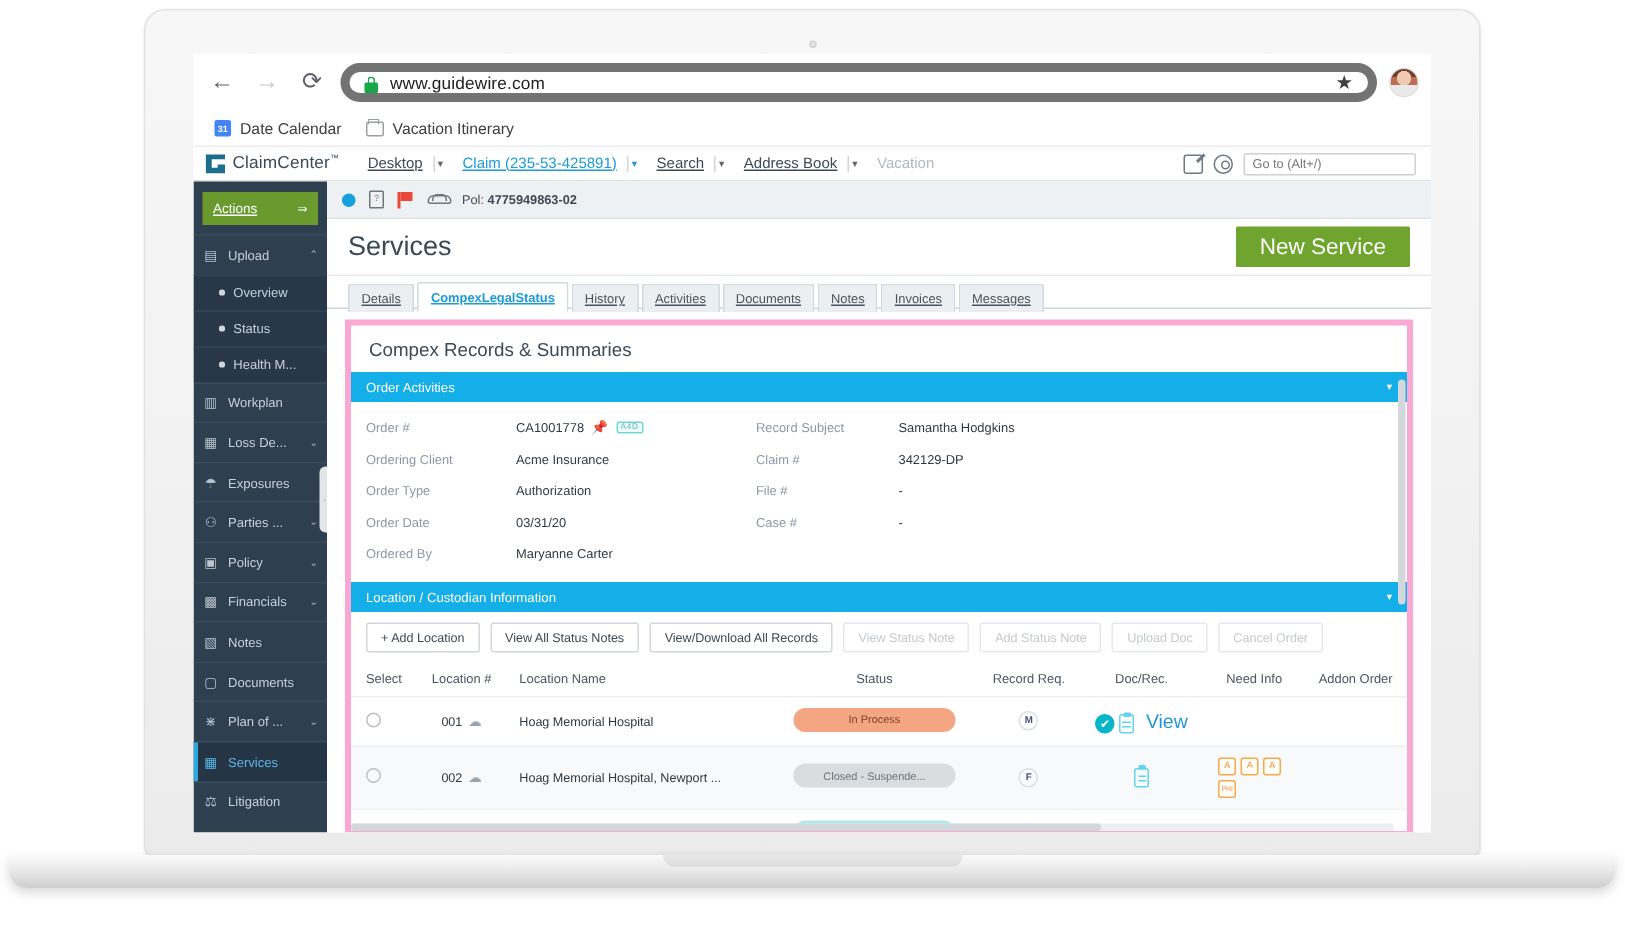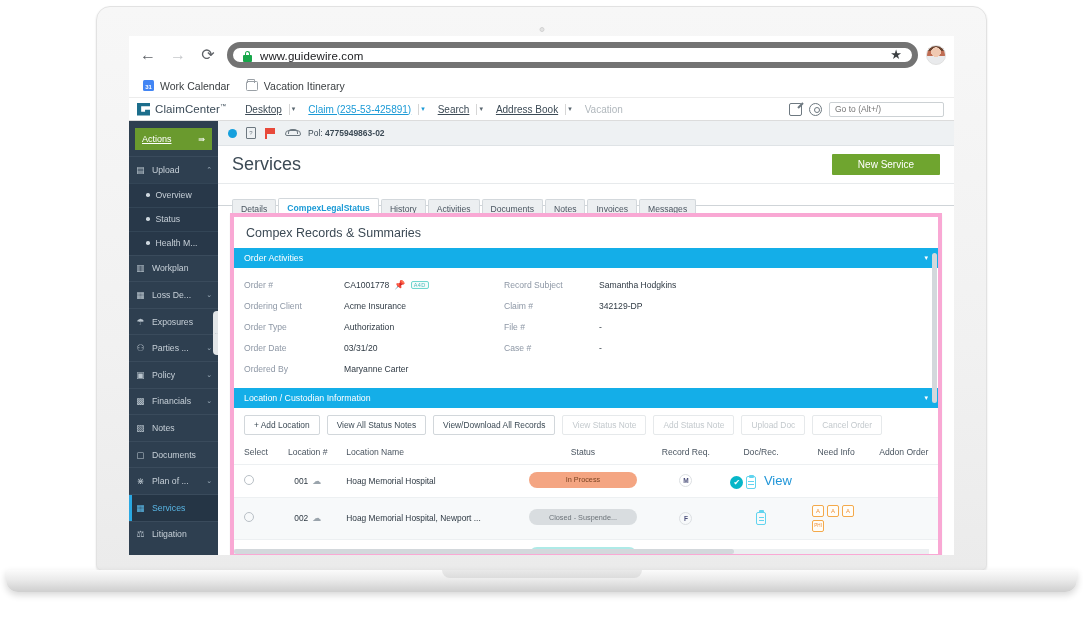--- a/index.html
+++ b/index.html
@@ -217,31 +217,31 @@
   }
   .cb-pol { font-size: 8.5px; color: #3c4a55; }
   .cb-pol b { font-weight: bold; }
 
   .page-head {
     height: 38px; display: flex; align-items: center; padding: 0 14px;
     border-bottom: 1px solid #e7eaec;
   }
   .page-title { font-size: 18px; color: #3c4a55; font-weight: normal; }
   .new-service {
-    margin-left: auto; background: #6fa52f; color: #fff; font-size: 10px;
-    padding: 5px 26px; border: none; border-radius: 1px;
+    margin-left: auto; background: #6fa52f; color: #fff; font-size: 15px;
+    padding: 5px 16px; border: none; border-radius: 1px;
     font-family: "Liberation Sans", sans-serif;
   }
 
   .tabs { display: flex; align-items: flex-end; gap: 2px; padding: 0 14px; height: 22px;
           border-bottom: 1px solid #cfd4d8; background: #fff; }
   .tab {
     font-size: 8.6px; color: #4a5560; padding: 4px 8px 4px; background: #eceff1;
     border: 1px solid #d3d8dc; border-bottom: none; border-radius: 2px 2px 0 0;
-    position: relative; top: 13px; white-space: nowrap;
+    position: relative; top: 3px; white-space: nowrap; text-decoration: underline;
   }
   .tab.active { background: #fff; color: #1b9ad6; font-weight: bold; border-bottom: 1px solid #fff; }
 
   .panel-wrap { padding: 7px 12px 0 12px; height: calc(100% - 22px - 38px - 22px); overflow: hidden; position: relative; }
   .panel-card {
     border: 4px solid #f9a8d4; background: #fff; height: 100%;
     box-shadow: 0 1px 2px rgba(0,0,0,.05); overflow: hidden; position: relative;
   }
   .panel-title { font-size: 12.5px; color: #3c4a55; padding: 9px 12px 8px; }
 
@@ -353,21 +353,21 @@
           </span>
         <span class="url">www.guidewire.com</span>
         <span class="star-ico">★</span>
       </div>
       <div class="avatar"></div>
     </div>
 
     <div class="bookmarks">
       <div class="bm">
         <span class="bm-cal">31</span>
-        <span>Work Calendar</span>
+        <span>Date Calendar</span>
       </div>
       <div class="bm">
         <span class="bm-folder"></span>
         <span>Vacation Itinerary</span>
       </div>
     </div>
 
     <div class="cc-nav">
       <div class="cc-logo">
         <span class="cc-mark"></span>

